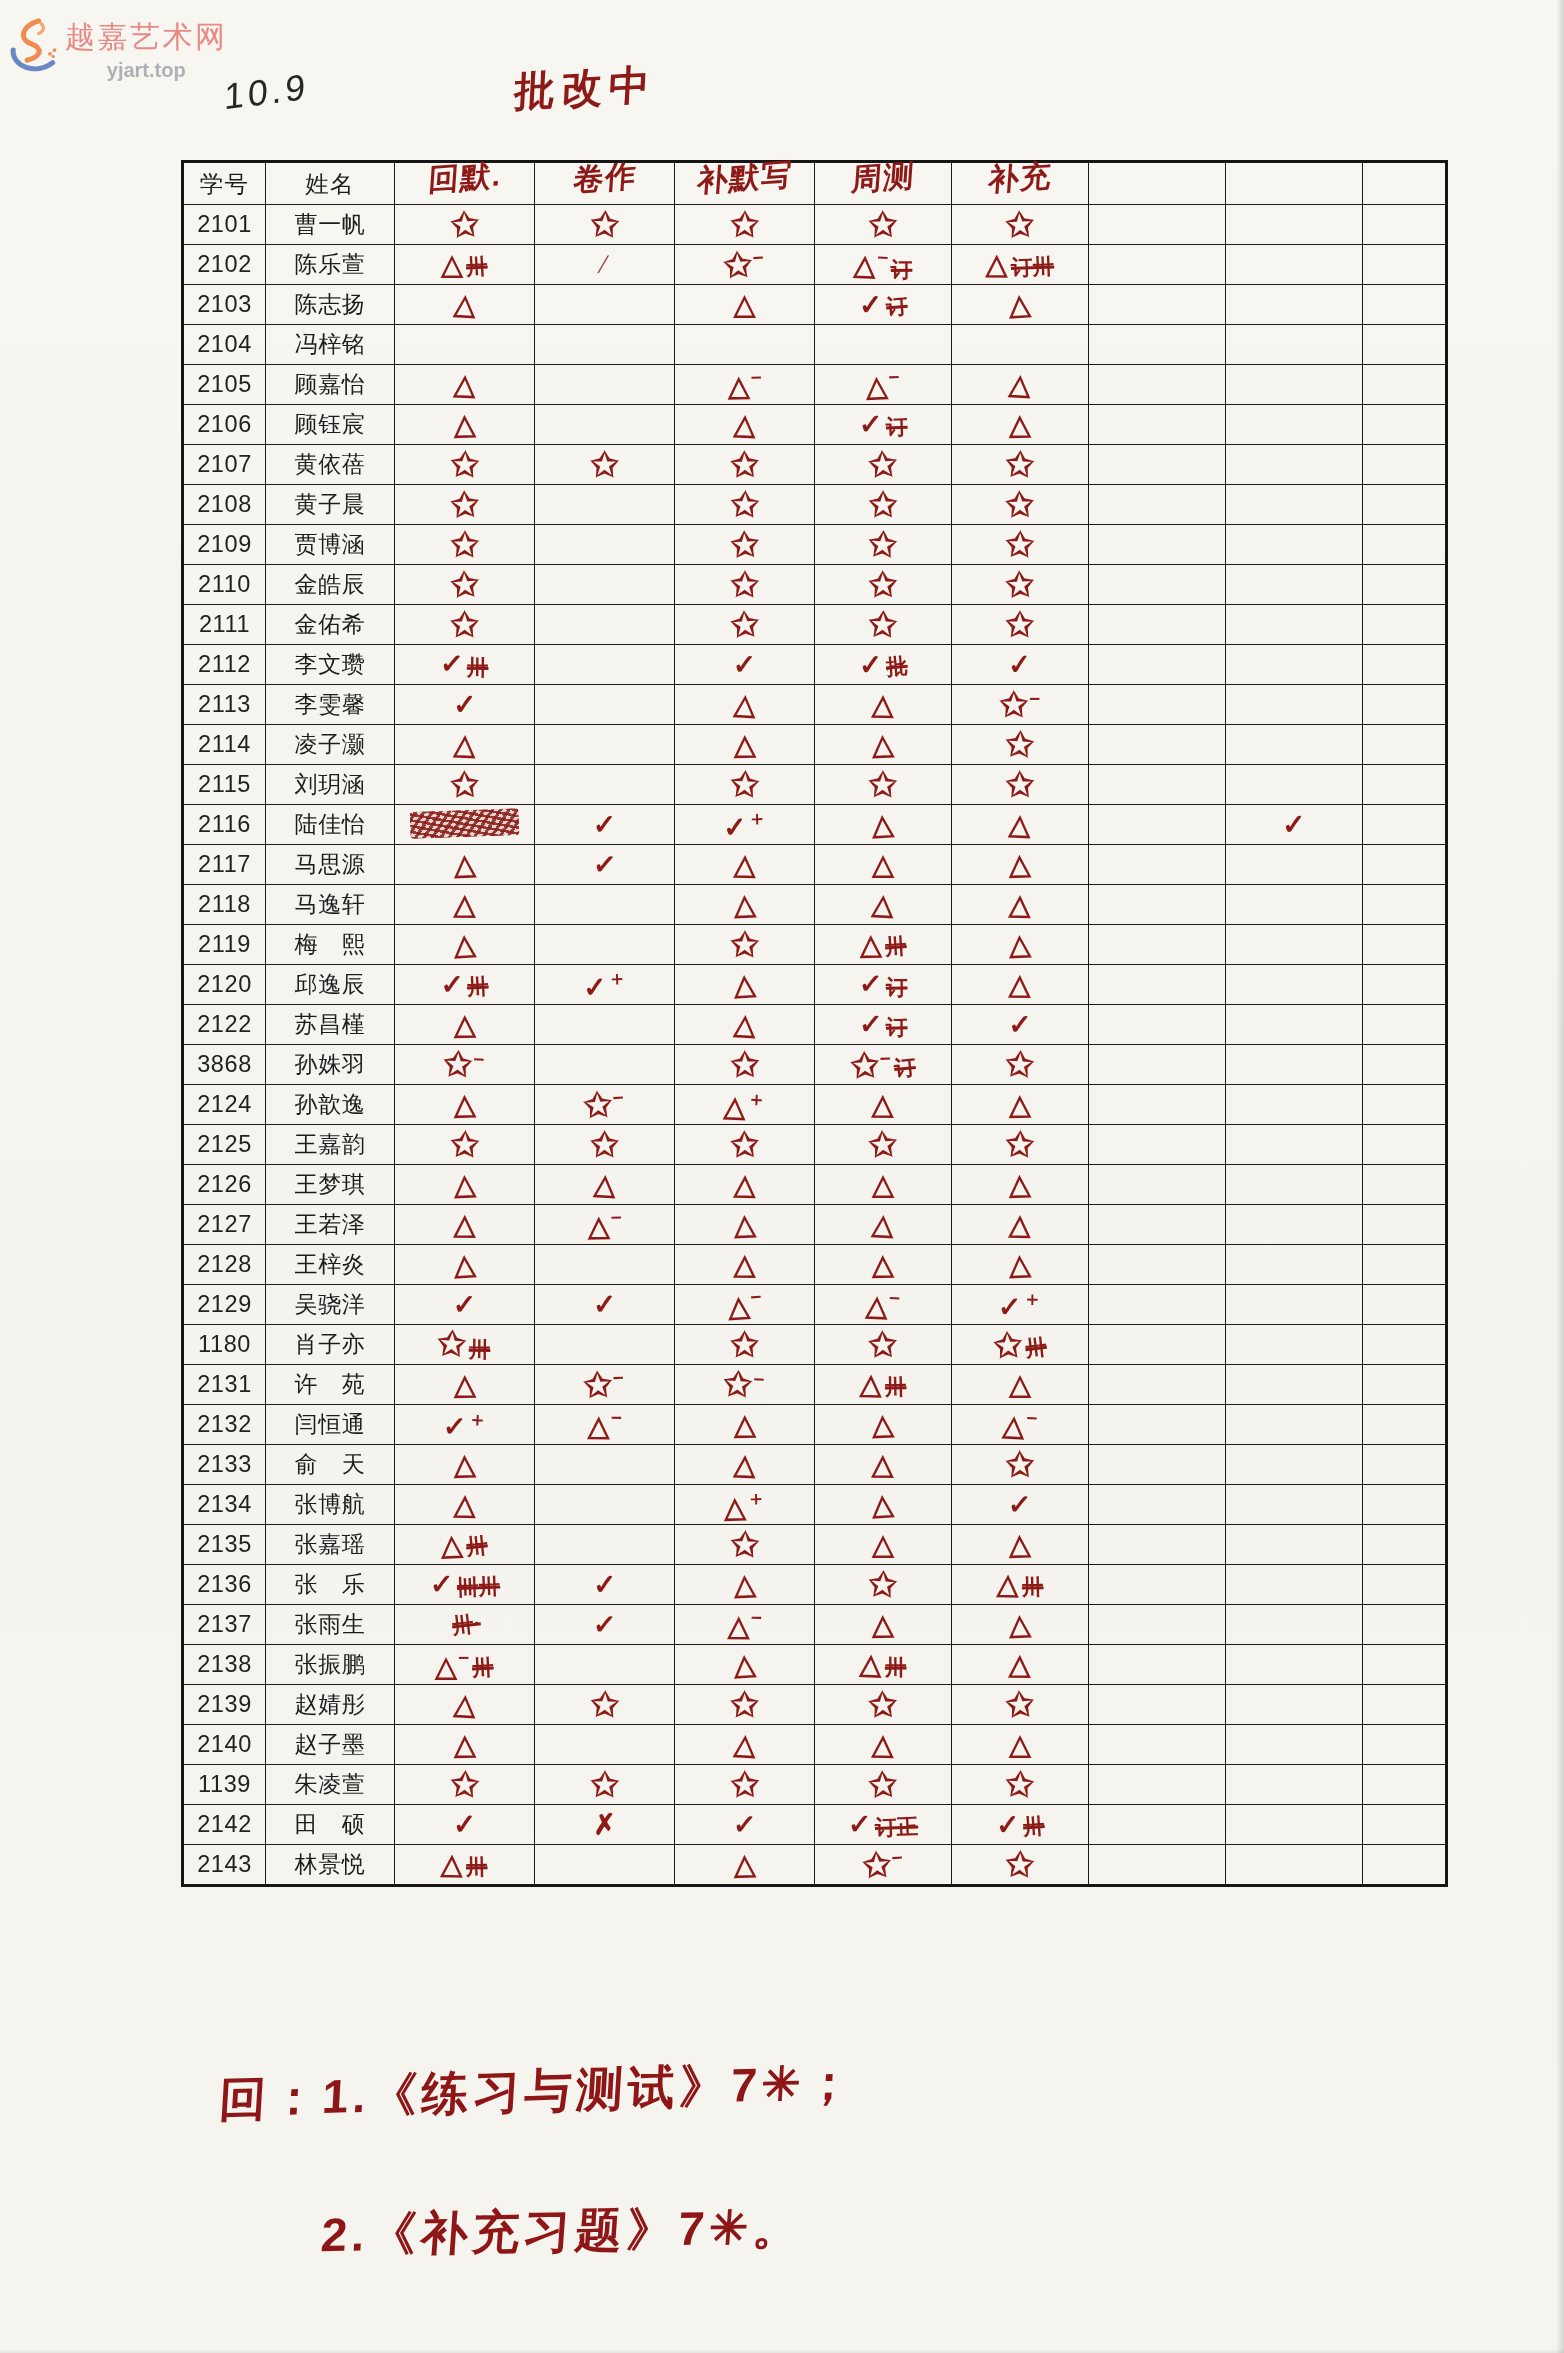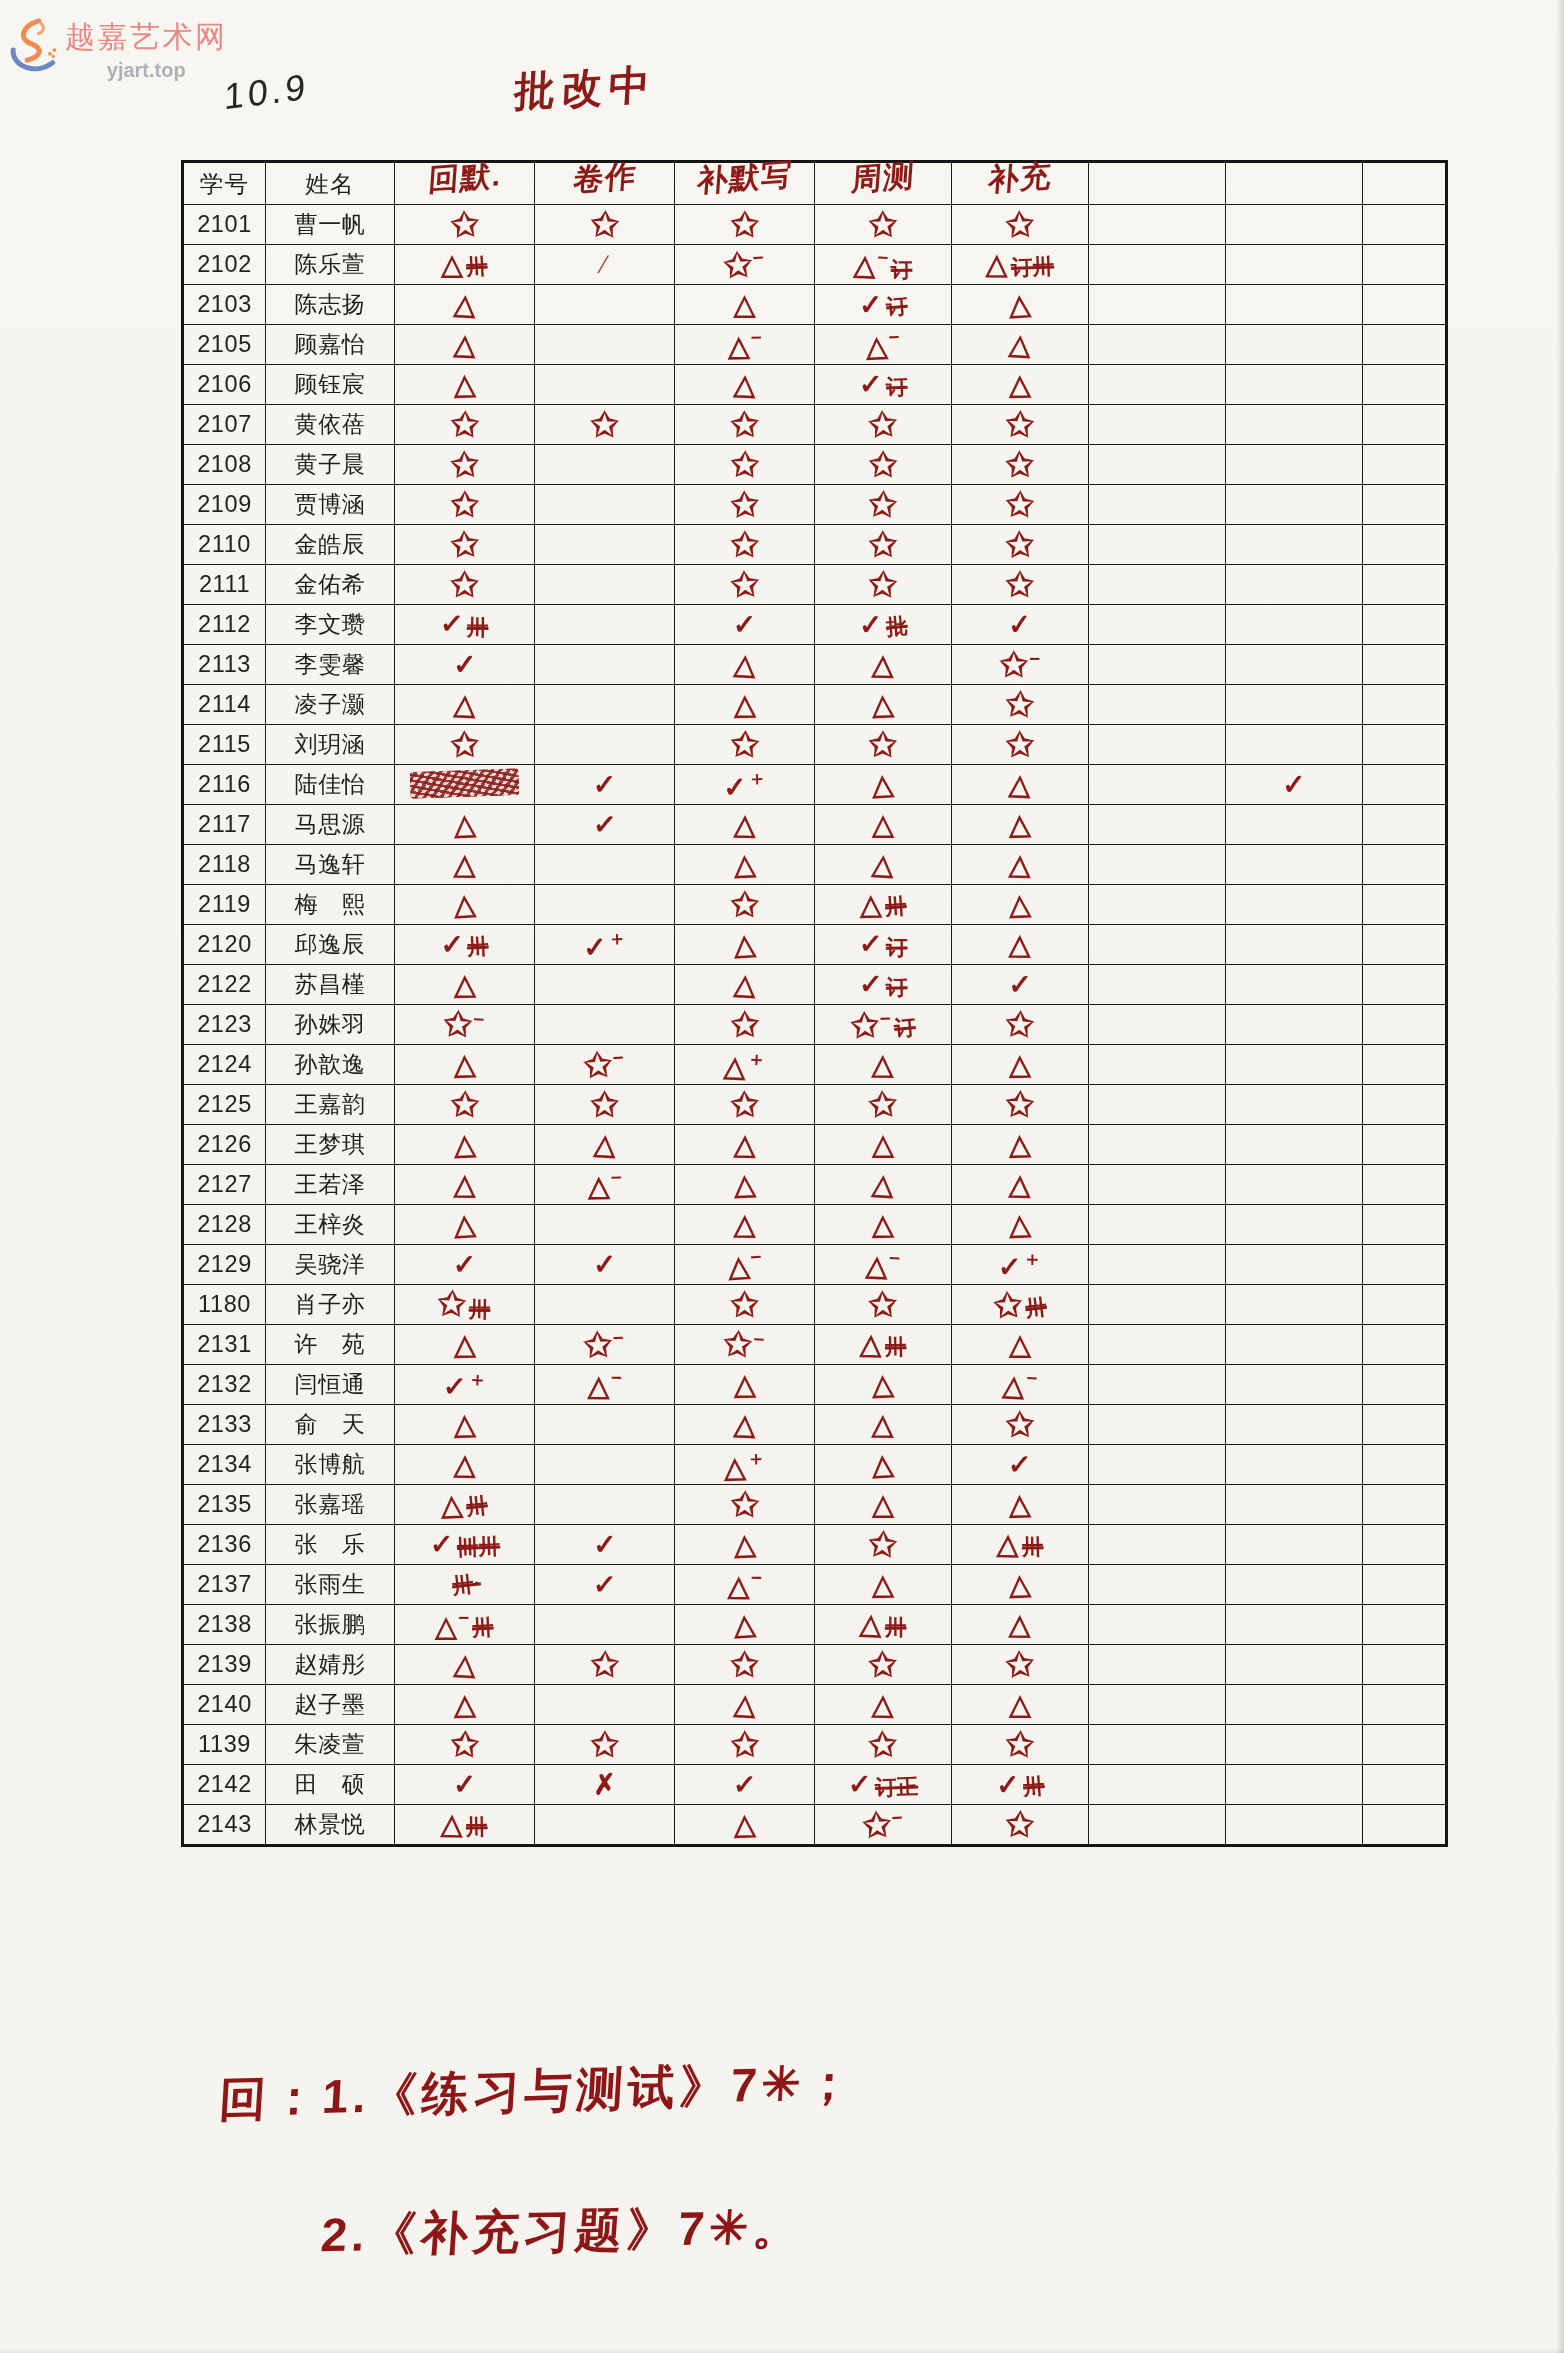--- a/index.html
+++ b/index.html
@@ -142,20 +142,32 @@
             <td class="mark-cell"><span class="mk" style="transform:rotate(3.6deg)"><span class="msym">△</span></span></td>
             <td class="mark-cell"></td>
             <td class="mark-cell"><span class="mk" style="transform:rotate(0deg)"><span class="msym">△</span></span></td>
             <td class="mark-cell"><span class="mk" style="transform:rotate(-1.8deg)"><span class="msym">✓</span><span class="strike">订</span></span></td>
             <td class="mark-cell"><span class="mk" style="transform:rotate(-3.6deg)"><span class="msym">△</span></span></td>
             <td class="mark-cell"></td>
             <td class="mark-cell"></td>
             <td class="mark-cell"></td>
           </tr>
           <tr>
+            <td class="id-cell">2104</td>
+            <td class="name-cell">冯梓铭</td>
+            <td class="mark-cell"></td>
+            <td class="mark-cell"></td>
+            <td class="mark-cell"></td>
+            <td class="mark-cell"></td>
+            <td class="mark-cell"></td>
+            <td class="mark-cell"></td>
+            <td class="mark-cell"></td>
+            <td class="mark-cell"></td>
+          </tr>
+          <tr>
             <td class="id-cell">2105</td>
             <td class="name-cell">顾嘉怡</td>
             <td class="mark-cell"><span class="mk" style="transform:rotate(2.7deg)"><span class="msym">△</span></span></td>
             <td class="mark-cell"></td>
             <td class="mark-cell"><span class="mk" style="transform:rotate(-0.9deg)"><span class="msym">△</span><span class="sup">−</span></span></td>
             <td class="mark-cell"><span class="mk" style="transform:rotate(-2.7deg)"><span class="msym">△</span><span class="sup">−</span></span></td>
             <td class="mark-cell"><span class="mk" style="transform:rotate(3.6deg)"><span class="msym">△</span></span></td>
             <td class="mark-cell"></td>
             <td class="mark-cell"></td>
             <td class="mark-cell"></td>
@@ -346,21 +358,21 @@
             <td class="mark-cell"><span class="mk" style="transform:rotate(-0.9deg)"><span class="msym">△</span></span></td>
             <td class="mark-cell"></td>
             <td class="mark-cell"><span class="mk" style="transform:rotate(3.6deg)"><span class="msym">△</span></span></td>
             <td class="mark-cell"><span class="mk" style="transform:rotate(1.8deg)"><span class="msym">✓</span><span class="strike">订</span></span></td>
             <td class="mark-cell"><span class="mk" style="transform:rotate(0deg)"><span class="msym">✓</span></span></td>
             <td class="mark-cell"></td>
             <td class="mark-cell"></td>
             <td class="mark-cell"></td>
           </tr>
           <tr>
-            <td class="id-cell">2123</td>
+            <td class="id-cell">3868</td>
             <td class="name-cell">孙姝羽</td>
             <td class="mark-cell"><span class="mk" style="transform:rotate(2.7deg)"><span class="msym star">✩</span><span class="sup">−</span></span></td>
             <td class="mark-cell"></td>
             <td class="mark-cell"><span class="mk" style="transform:rotate(-0.9deg)"><span class="msym star">✩</span></span></td>
             <td class="mark-cell"><span class="mk" style="transform:rotate(-2.7deg)"><span class="msym star">✩</span><span class="sup">−</span><span class="strike">订</span></span></td>
             <td class="mark-cell"><span class="mk" style="transform:rotate(3.6deg)"><span class="msym star">✩</span></span></td>
             <td class="mark-cell"></td>
             <td class="mark-cell"></td>
             <td class="mark-cell"></td>
           </tr>

